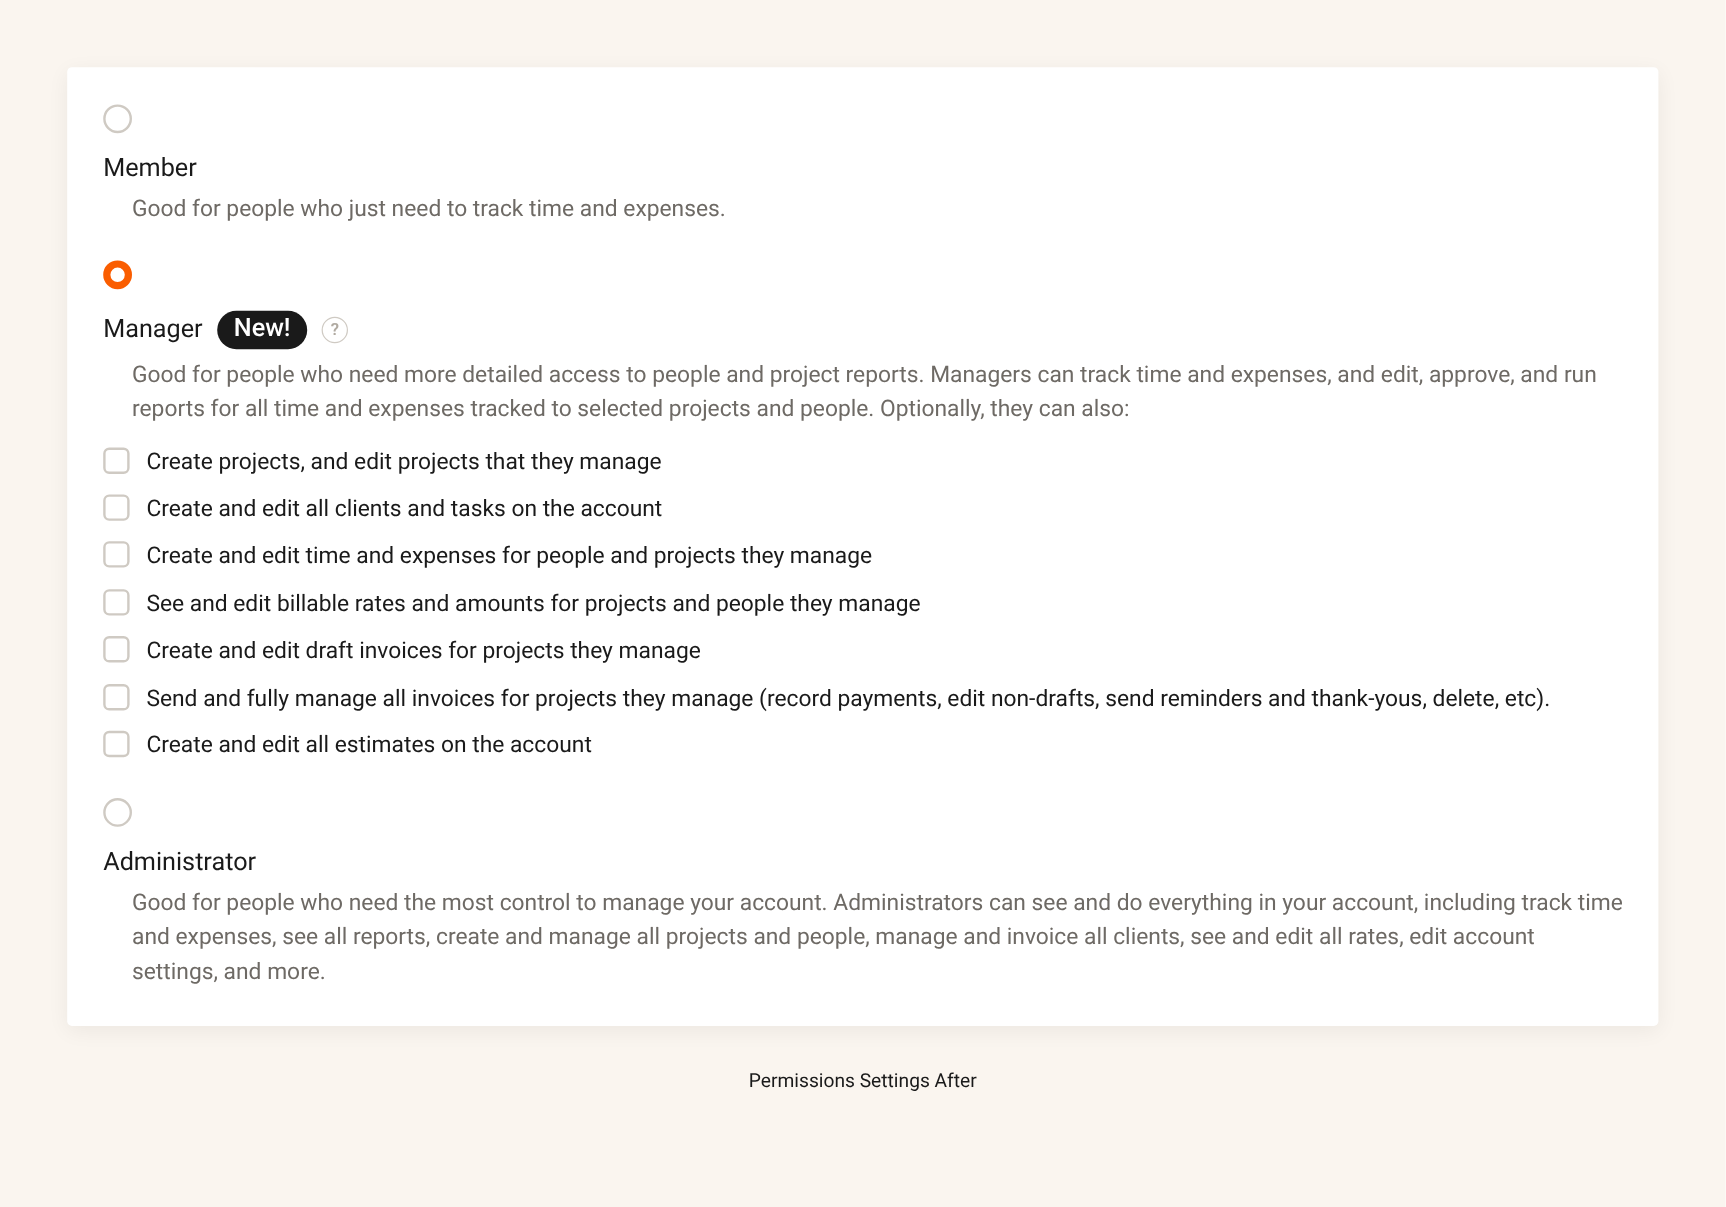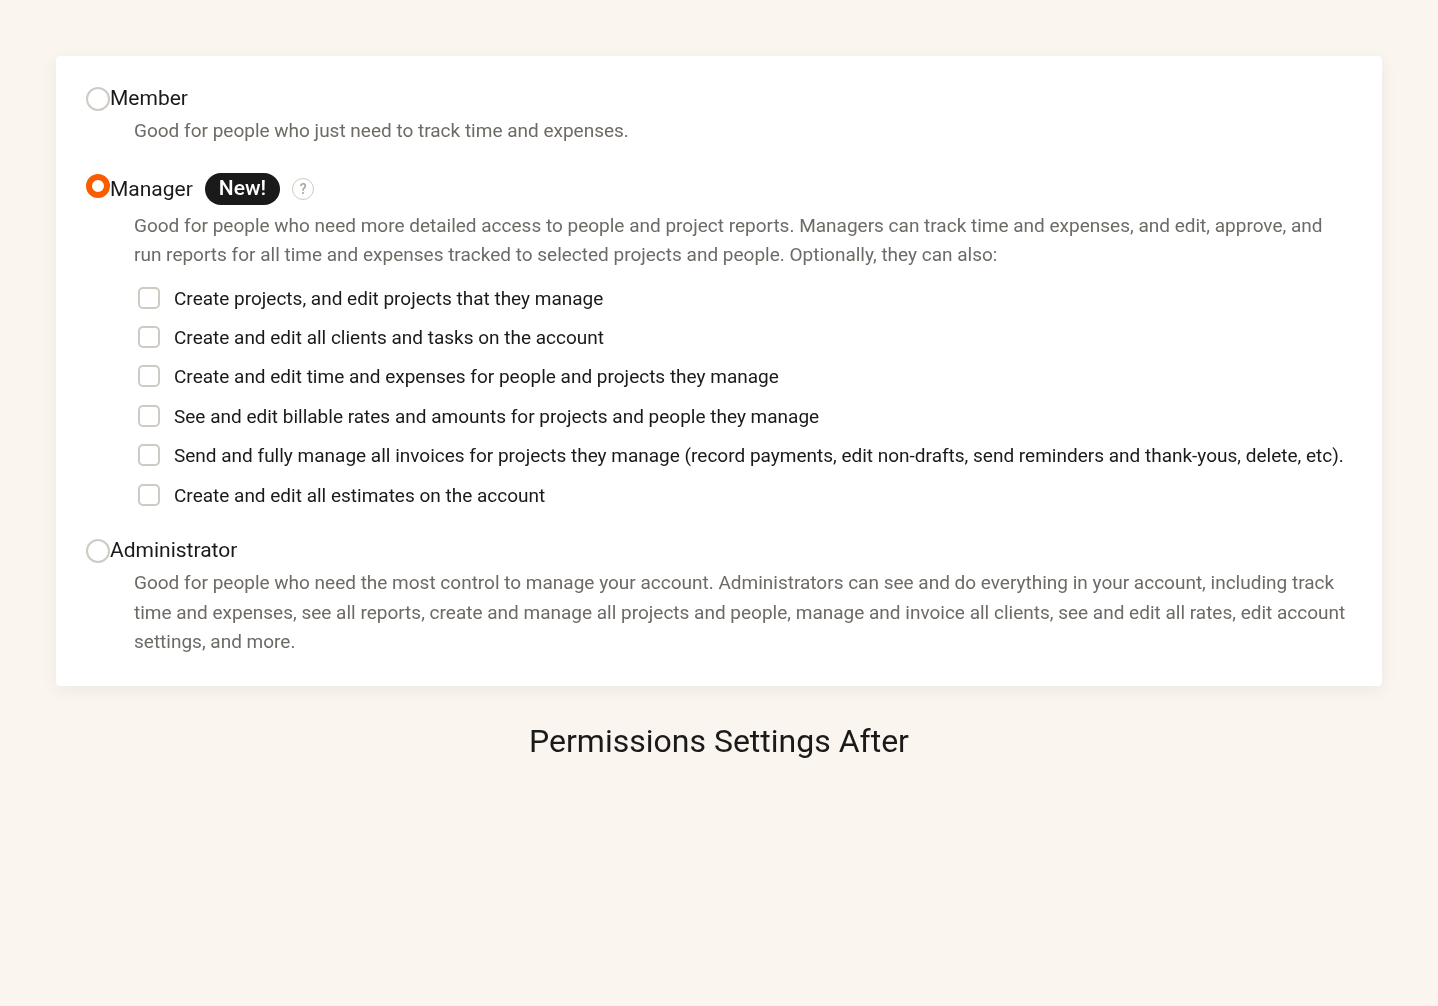--- a/index.html
+++ b/index.html
@@ -29,21 +29,23 @@
       flex: 0 0 auto;
       padding-top: 2px;
       min-width: 130px;
     }
     .options {
       flex: 1;
     }
     .option {
       display: flex;
       align-items: flex-start;
+      gap: 18px;
       margin-bottom: 28px;
+      flex-direction: column;
     }
     .option:last-child {
       margin-bottom: 0;
     }
     .radio {
       flex: 0 0 auto;
       width: 24px;
       height: 24px;
       border-radius: 50%;
       border: 2px solid #cfcac3;
@@ -90,21 +92,20 @@
       font-weight: 600;
     }
     .option-desc {
       font-size: 19px;
       color: #6e6a65;
       line-height: 1.55;
       margin-left: 24px;
     }
     .checkbox-list {
       margin-top: 14px;
-      margin-left: 28px;
     }
     .checkbox-row {
       display: flex;
       align-items: flex-start;
       gap: 14px;
       margin-bottom: 10px;
       font-size: 19px;
       color: #1a1a1a;
       line-height: 1.55;
     }
@@ -123,21 +124,21 @@
       flex: 0 0 auto;
       width: 22px;
       height: 22px;
       border: 2px solid #cfcac3;
       border-radius: 5px;
       background: #fff;
       margin-top: 3px;
     }
     .caption {
       text-align: center;
-      font-size: 32px;
+      font-size: 16px;
       color: #1a1a1a;
       margin-top: 36px;
     }
   </style>
 </head>
 <body>
 
 <div class="card">
 
   <div class="options">
@@ -177,20 +178,24 @@
           <div class="checkbox-row">
             <div class="checkbox"></div>
             <span>Create and edit time and expenses for people and projects they manage</span>
           </div>
 
           <div class="checkbox-row">
             <div class="checkbox"></div>
             <span>See and edit billable rates and amounts for projects and people they manage</span>
           </div>
 
+          <div class="checkbox-row">
+            <div class="checkbox"></div>
+            <span>Create and edit draft invoices for projects they manage</span>
+          </div>
 
           <div class="checkbox-row wrap-row">
             <div class="checkbox"></div>
             <span>Send and fully manage all invoices for projects they manage (record payments, edit non-drafts, send reminders and thank-yous, delete, etc).</span>
             <div style="clear:both"></div>
           </div>
 
           <div class="checkbox-row">
             <div class="checkbox"></div>
             <span>Create and edit all estimates on the account</span>

